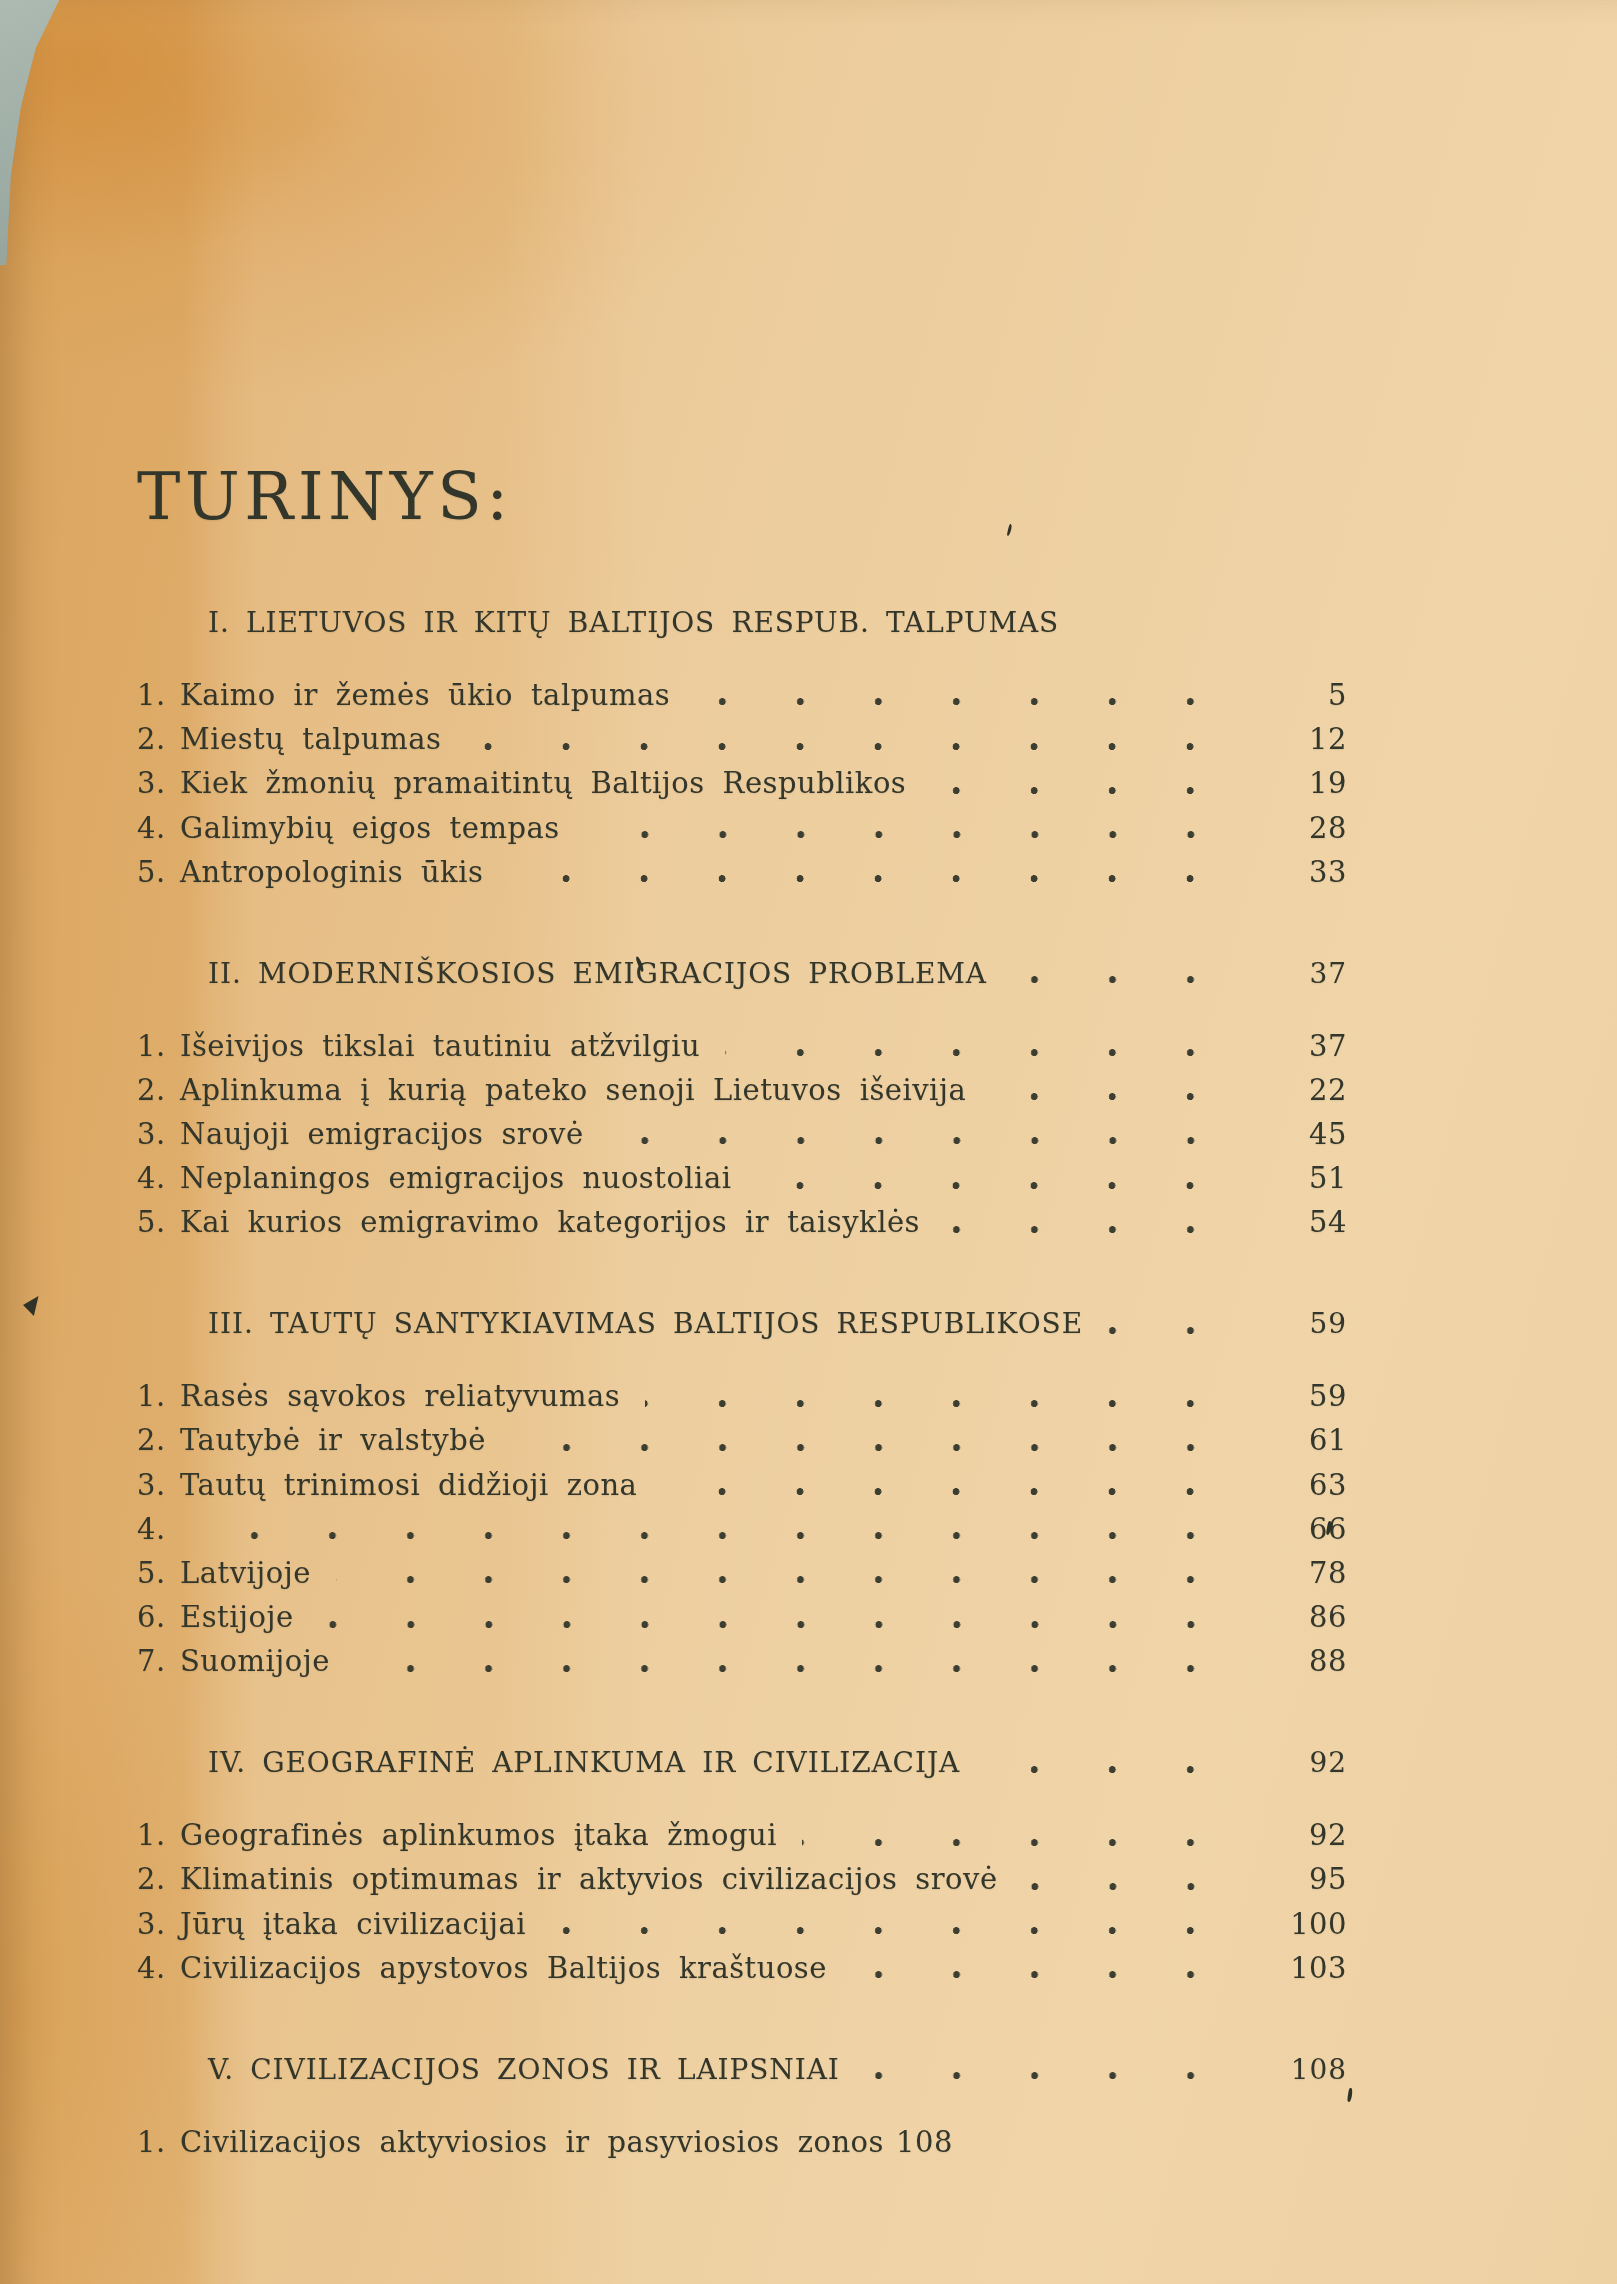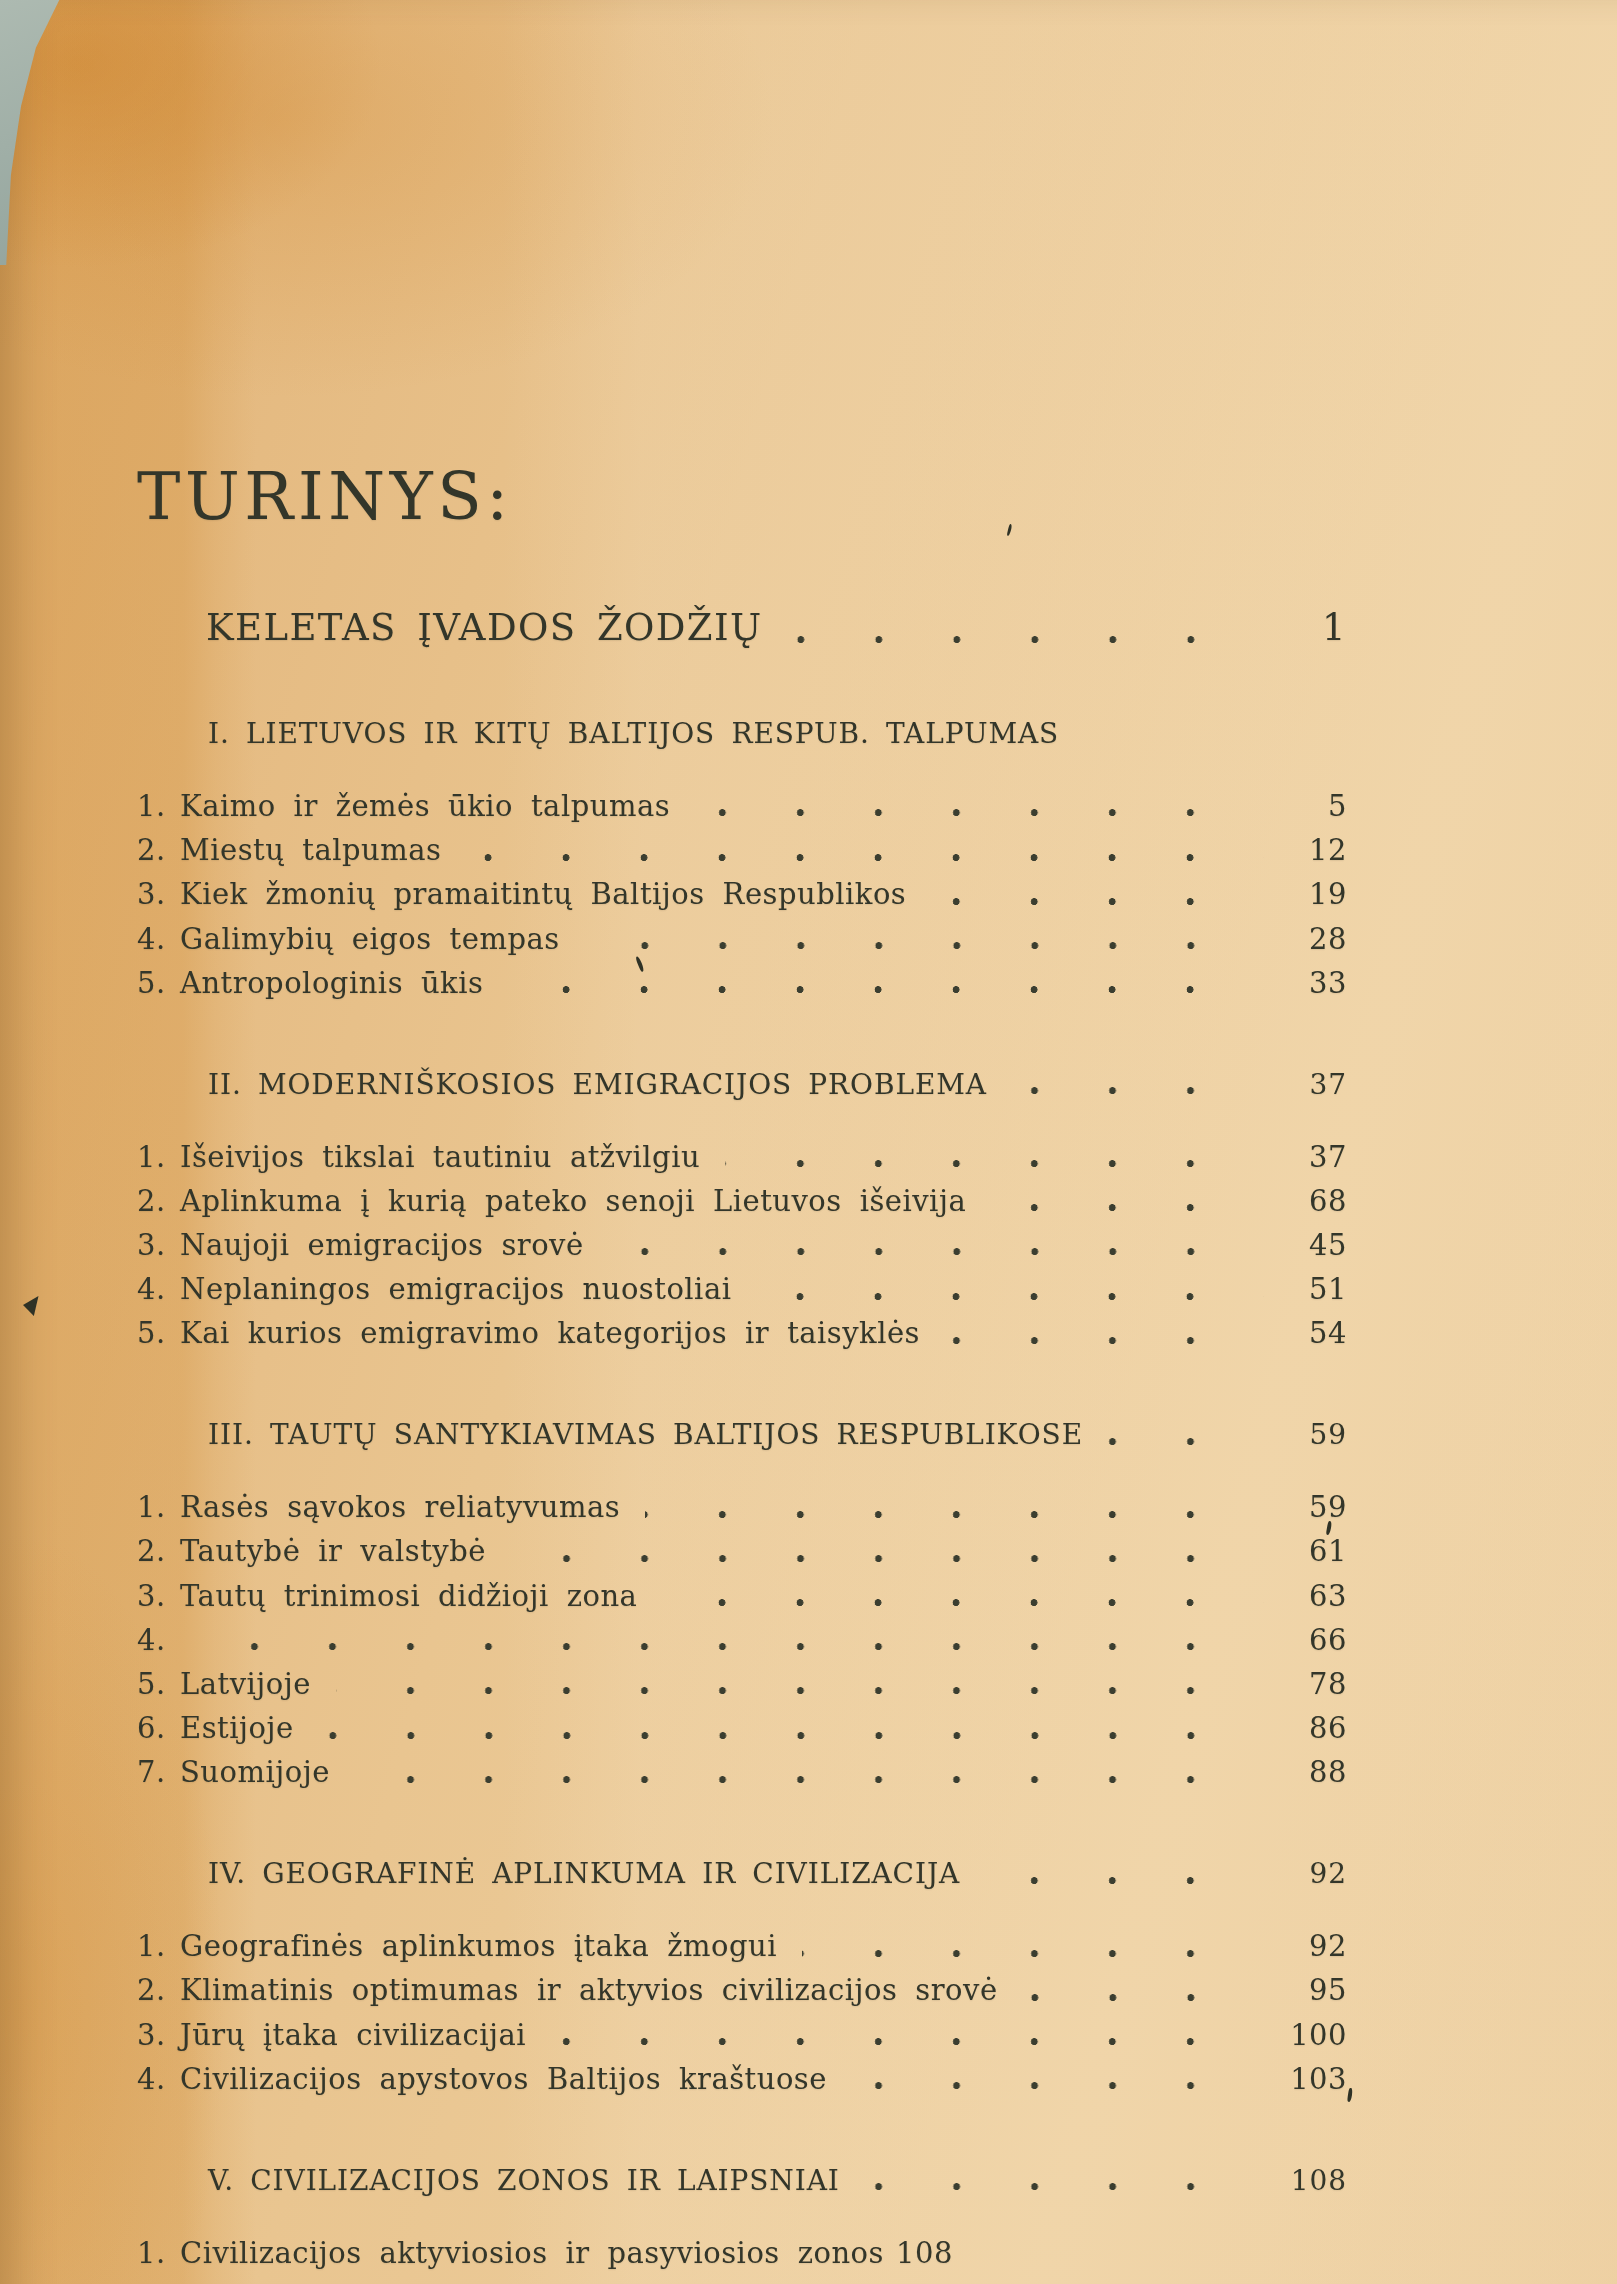--- a/index.html
+++ b/index.html
@@ -76,25 +76,20 @@
 </style>
 </head>
 <body>
 
 <div class="page">
   <div class="teal-corner"></div>
 
   <div class="content">
     <h1 class="page-title">TURINYS:</h1>
 
-    <div class="row intro-row">
-      <span class="label">KELETAS ĮVADOS ŽODŽIŲ</span>
-      <span class="leader"></span>
-      <span class="pageno">1</span>
-    </div>
 
     <div id="toc">
         <div class="row heading-row no-page">
     <span class="label">I. LIETUVOS IR KITŲ BALTIJOS RESPUB. TALPUMAS</span>
 
   </div>
         <div class="row item-row">
     <span class="num">1.</span>
     <span class="label">Kaimo ir žemės ūkio talpumas</span>
     <span class="leader"></span>
@@ -132,21 +127,21 @@
         <div class="row item-row">
     <span class="num">1.</span>
     <span class="label">Išeivijos tikslai tautiniu atžvilgiu</span>
     <span class="leader"></span>
     <span class="pageno">37</span>
   </div>
         <div class="row item-row">
     <span class="num">2.</span>
     <span class="label">Aplinkuma į kurią pateko senoji Lietuvos išeivija</span>
     <span class="leader"></span>
-    <span class="pageno">68</span>
+    <span class="pageno">22</span>
   </div>
         <div class="row item-row">
     <span class="num">3.</span>
     <span class="label">Naujoji emigracijos srovė</span>
     <span class="leader"></span>
     <span class="pageno">45</span>
   </div>
         <div class="row item-row">
     <span class="num">4.</span>
     <span class="label">Neplaningos emigracijos nuostoliai</span>

